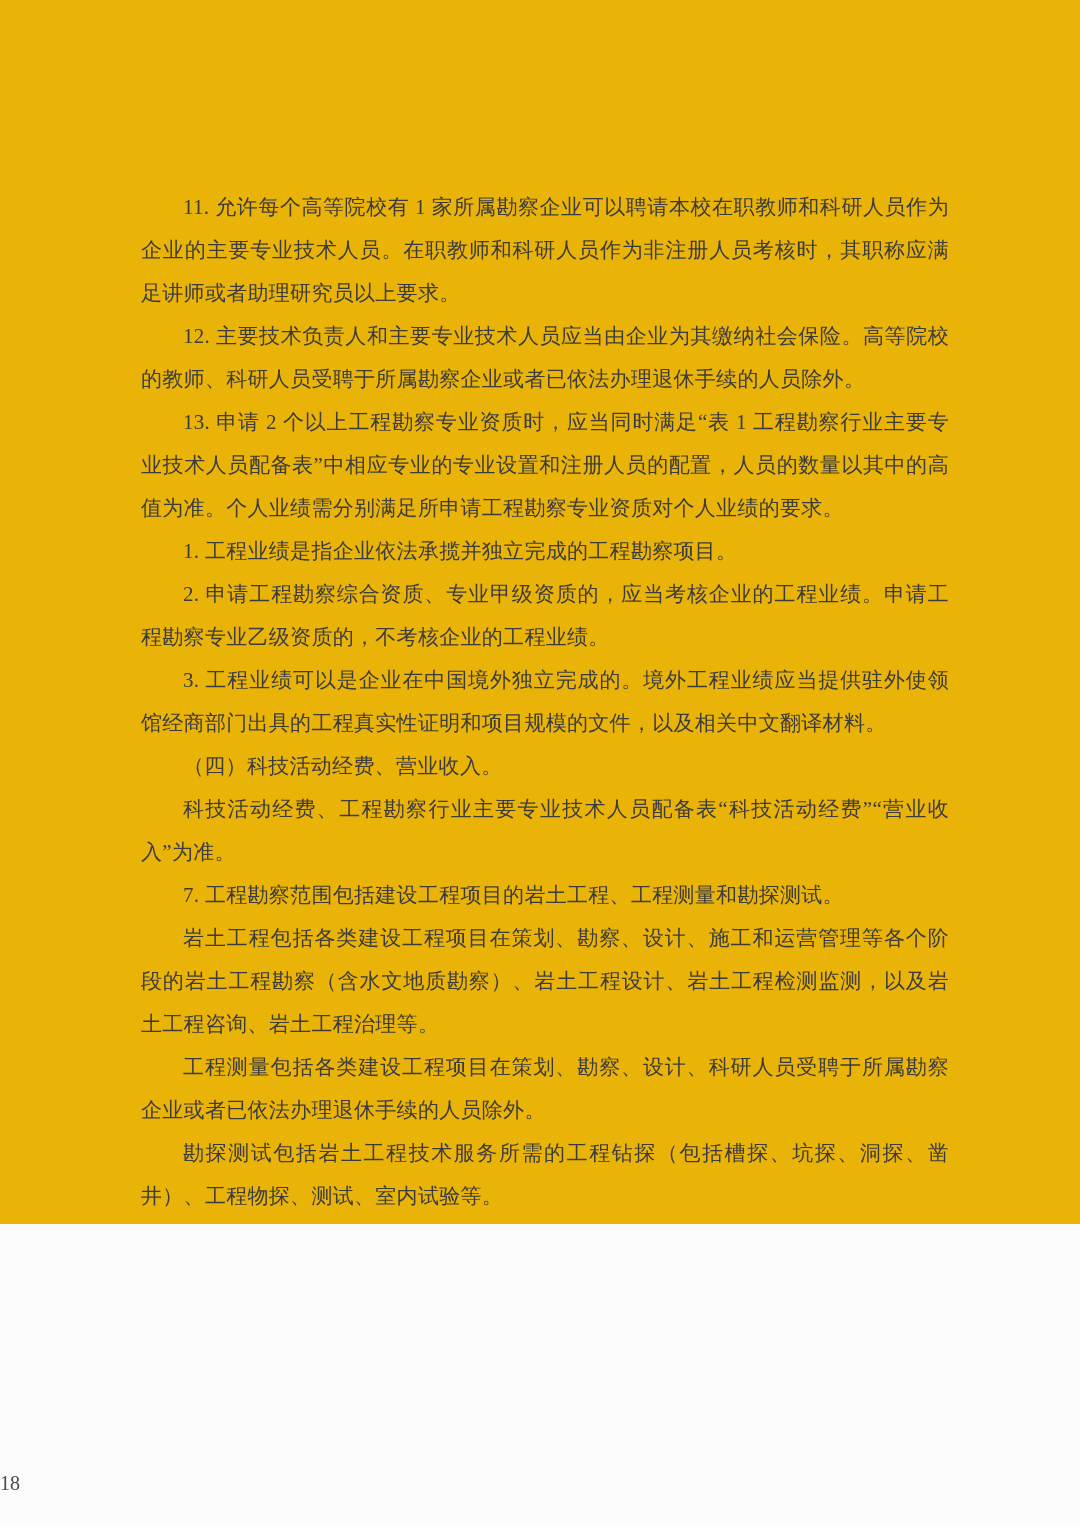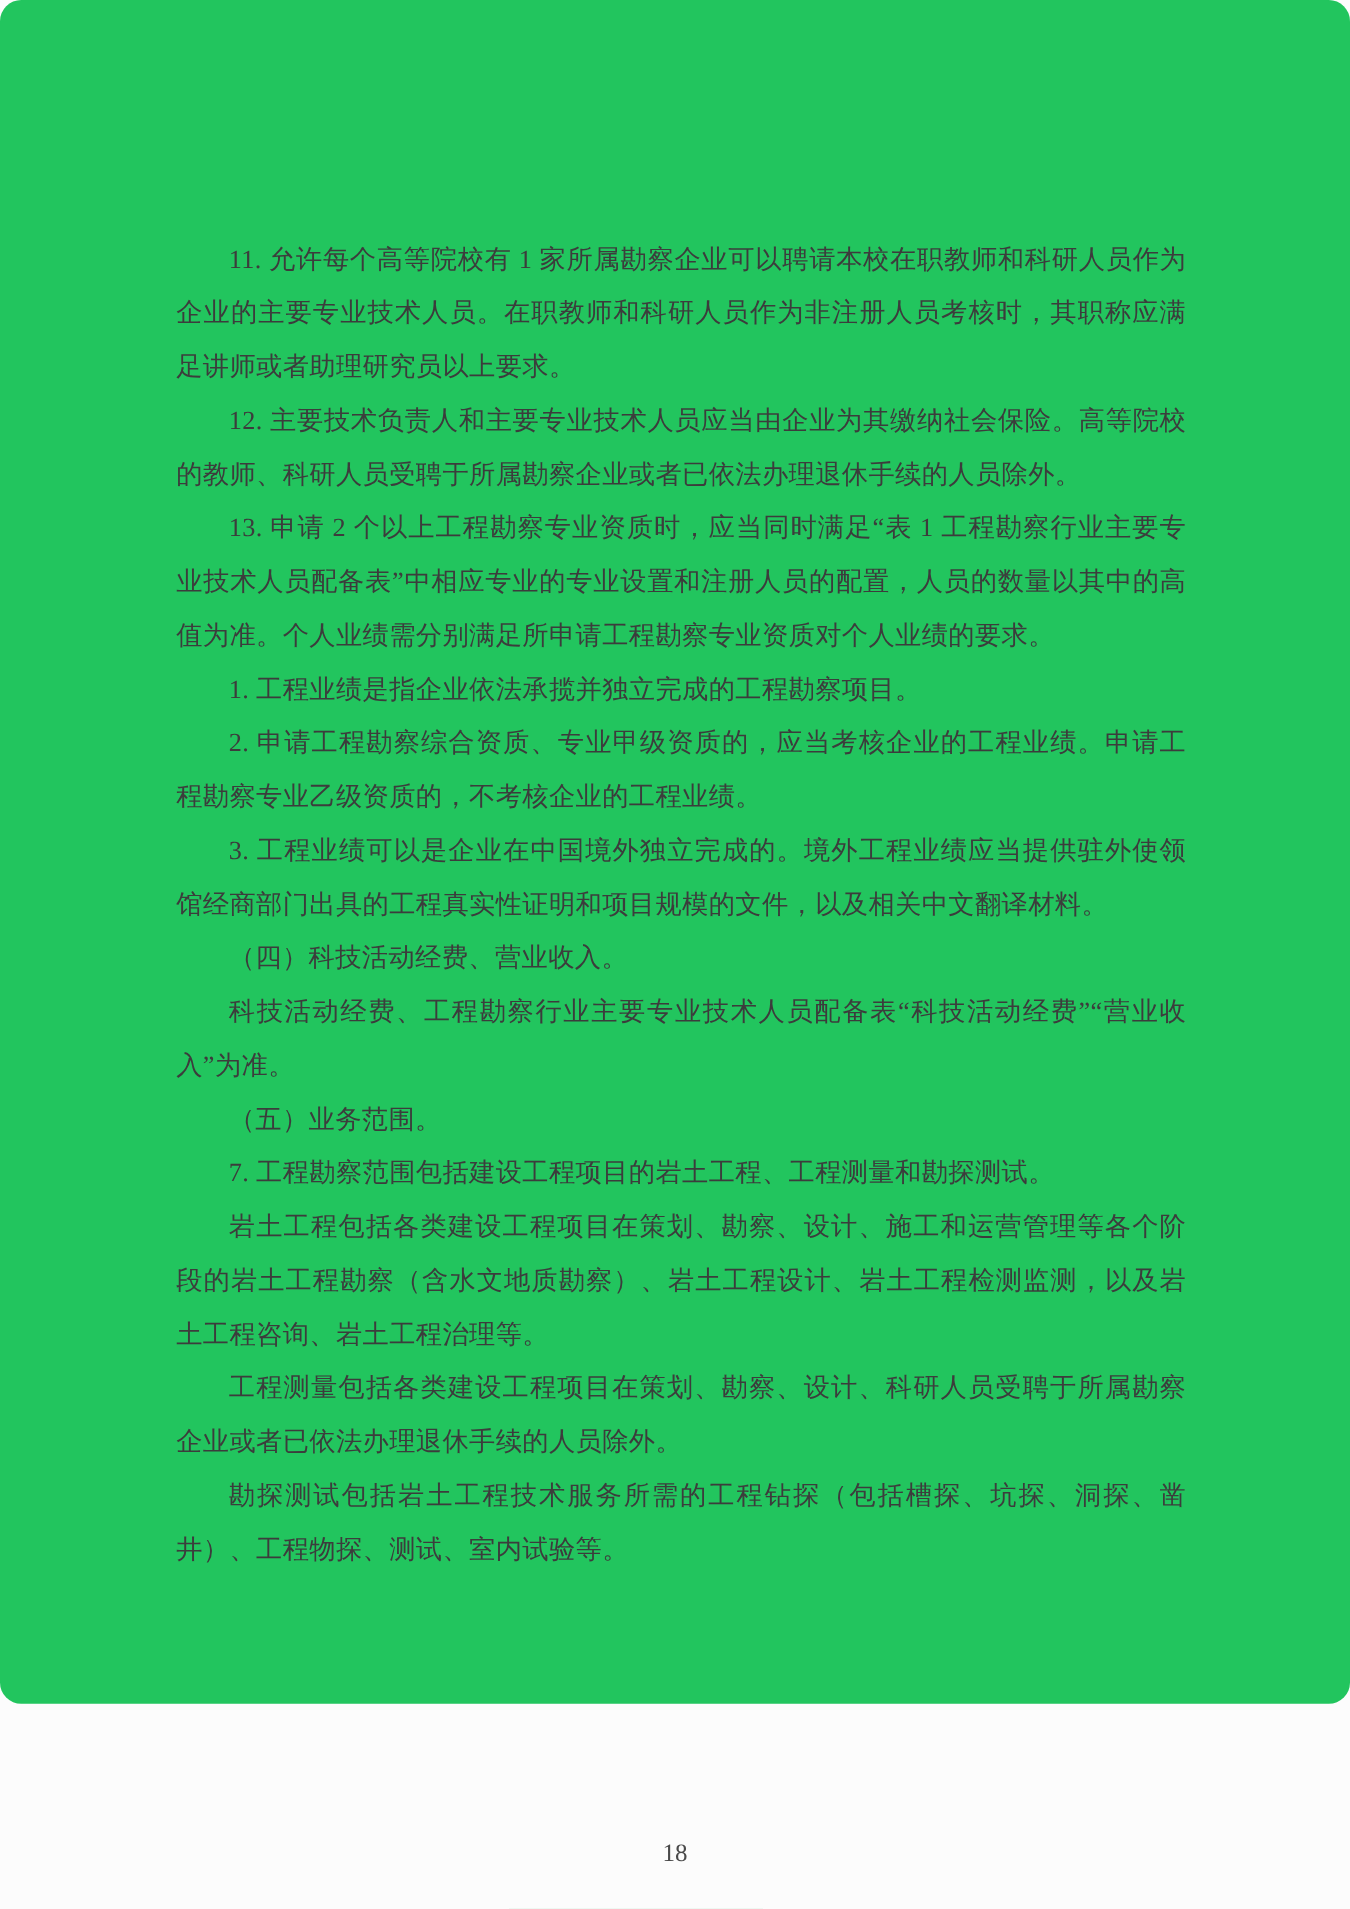--- a/index.html
+++ b/index.html
@@ -6,23 +6,22 @@
   html, body {
     width: 1080px;
     height: 1527px;
     background: #fcfcfc;
     font-family: "Liberation Serif", "DejaVu Serif", serif;
     overflow: hidden;
   }
   .page {
     position: relative;
     width: 1080px;
-    height: 1363px;
-    background: #22c55e;
-    border-radius: 17px;
+    height: 1224px;
+    background: #eab308;
   }
   .doc-body {
     position: absolute;
     top: 186px;
     left: 0;
     width: 1080px;
     padding-left: 141px;
     padding-right: 131px;
   }
   .doc-body p {
@@ -33,42 +32,41 @@
     text-justify: inter-ideograph;
     text-indent: 2em;
     letter-spacing: 0.3px;
     word-break: break-all;
   }
   .page-footer {
     position: absolute;
     top: 1468px;
     left: 0;
     width: 1080px;
-    text-align: center;
+    text-align: left;
   }
   .page-number {
     font-size: 20px;
     line-height: 30px;
     color: #4a4a4a;
   }
 </style>
 </head>
 <body>
 
 <div class="page">
   <div class="doc-body">
     <p>11. 允许每个高等院校有 1 家所属勘察企业可以聘请本校在职教师和科研人员作为企业的主要专业技术人员。在职教师和科研人员作为非注册人员考核时，其职称应满足讲师或者助理研究员以上要求。</p>
     <p>12. 主要技术负责人和主要专业技术人员应当由企业为其缴纳社会保险。高等院校的教师、科研人员受聘于所属勘察企业或者已依法办理退休手续的人员除外。</p>
     <p>13. 申请 2 个以上工程勘察专业资质时，应当同时满足“表 1 工程勘察行业主要专业技术人员配备表”中相应专业的专业设置和注册人员的配置，人员的数量以其中的高值为准。个人业绩需分别满足所申请工程勘察专业资质对个人业绩的要求。</p>
     <p>1. 工程业绩是指企业依法承揽并独立完成的工程勘察项目。</p>
     <p>2. 申请工程勘察综合资质、专业甲级资质的，应当考核企业的工程业绩。申请工程勘察专业乙级资质的，不考核企业的工程业绩。</p>
     <p>3. 工程业绩可以是企业在中国境外独立完成的。境外工程业绩应当提供驻外使领馆经商部门出具的工程真实性证明和项目规模的文件，以及相关中文翻译材料。</p>
     <p>（四）科技活动经费、营业收入。</p>
     <p>科技活动经费、工程勘察行业主要专业技术人员配备表“科技活动经费”“营业收入”为准。</p>
-    <p>（五）业务范围。</p>
     <p>7. 工程勘察范围包括建设工程项目的岩土工程、工程测量和勘探测试。</p>
     <p>岩土工程包括各类建设工程项目在策划、勘察、设计、施工和运营管理等各个阶段的岩土工程勘察（含水文地质勘察）、岩土工程设计、岩土工程检测监测，以及岩土工程咨询、岩土工程治理等。</p>
     <p>工程测量包括各类建设工程项目在策划、勘察、设计、科研人员受聘于所属勘察企业或者已依法办理退休手续的人员除外。</p>
     <p>勘探测试包括岩土工程技术服务所需的工程钻探（包括槽探、坑探、洞探、凿井）、工程物探、测试、室内试验等。</p>
   </div>
 
   <div class="page-footer">
     <span class="page-number">18</span>
   </div>
 </div>

